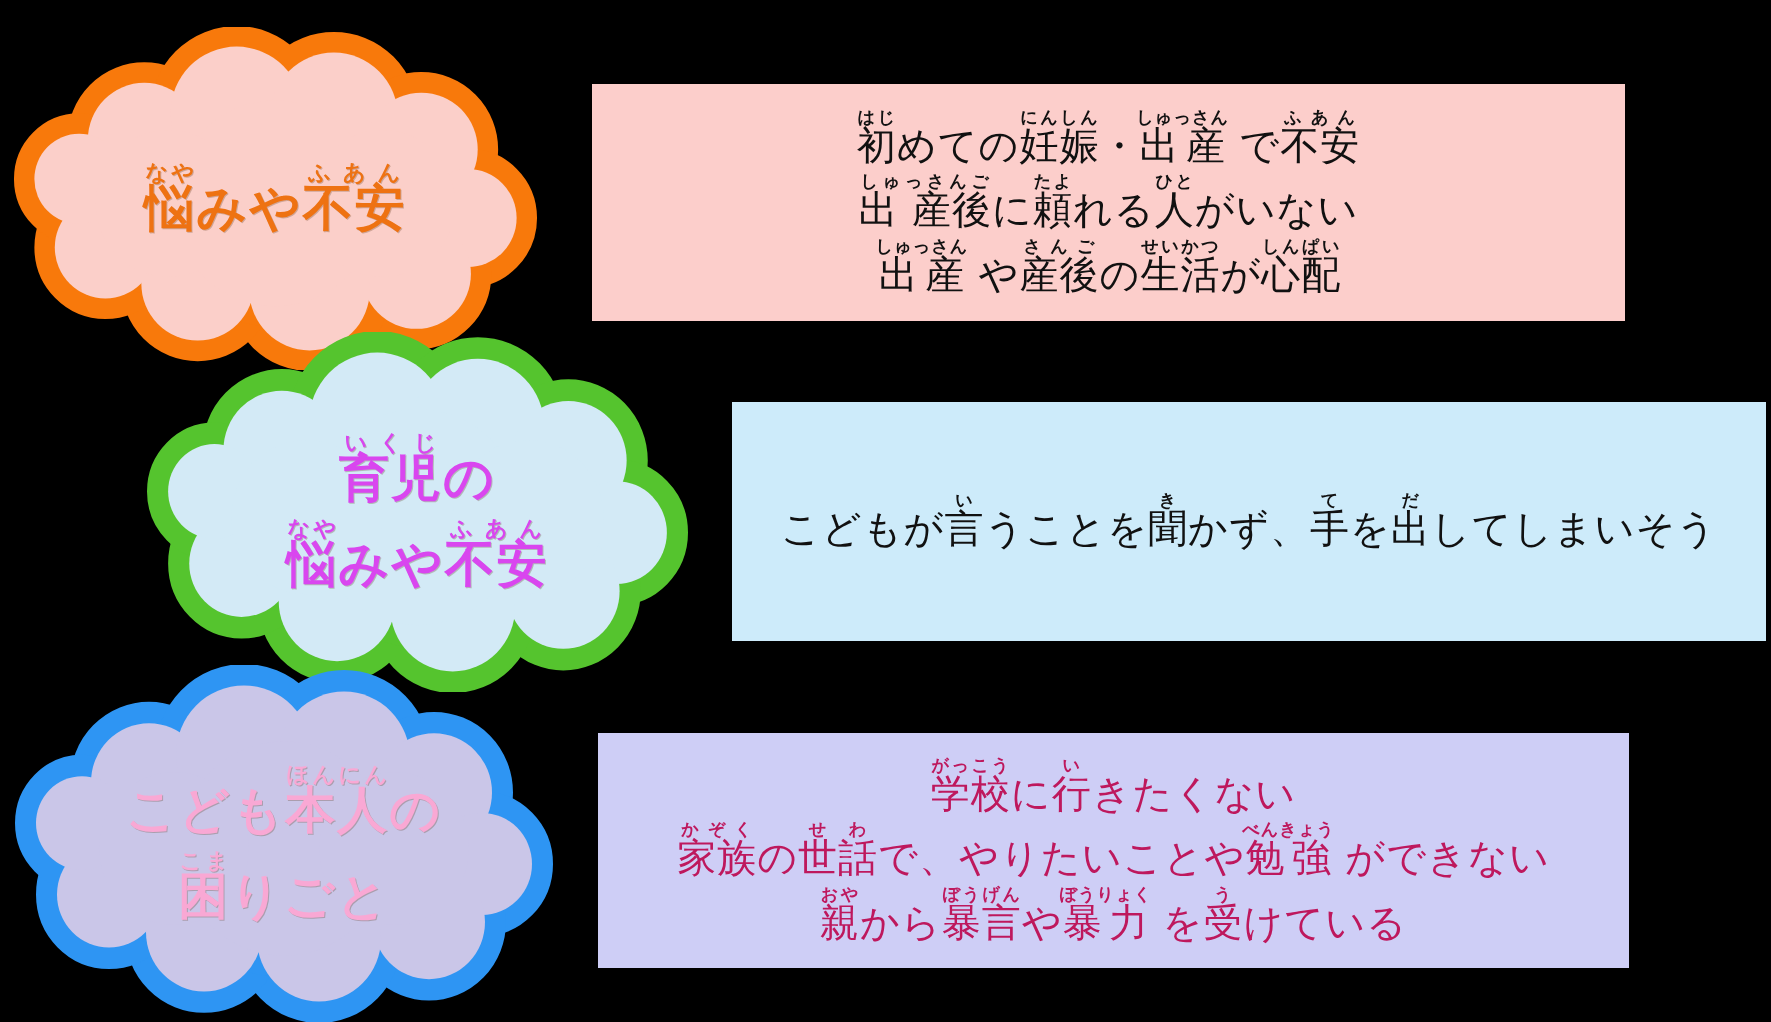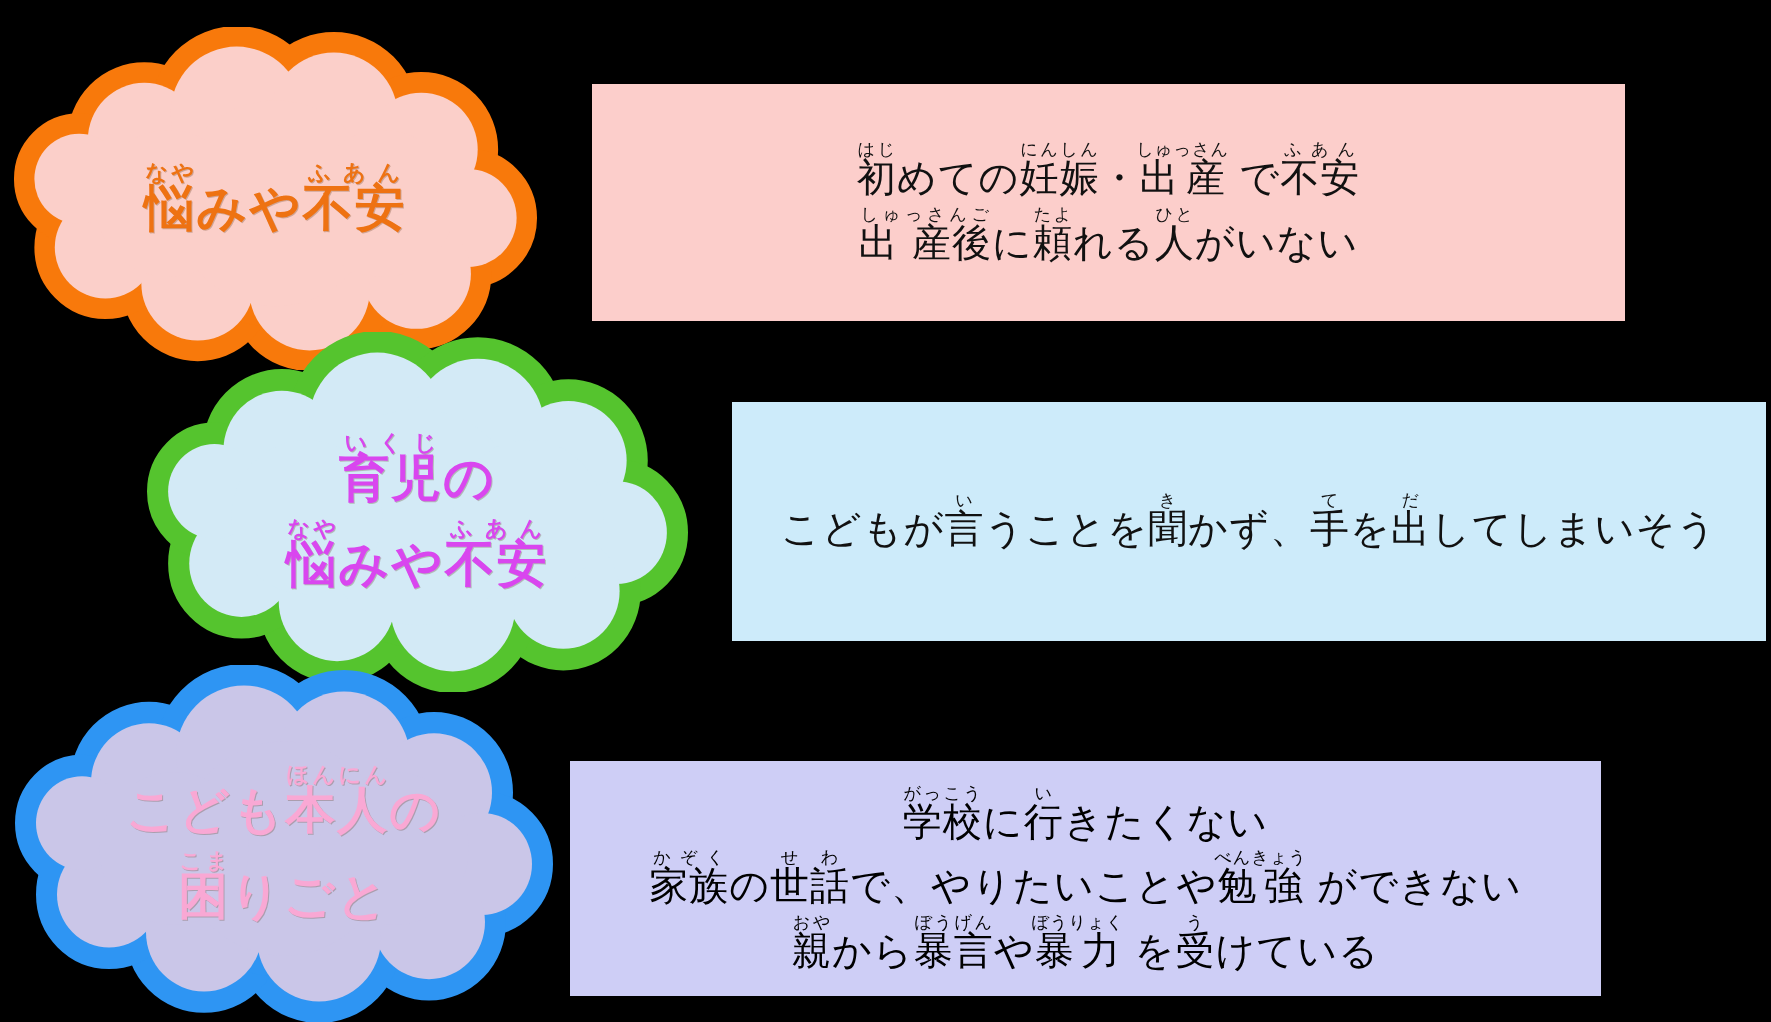--- a/index.html
+++ b/index.html
@@ -26,21 +26,21 @@
     display:flex;flex-direction:column;align-items:center;justify-content:center;
     gap:6px;
   }
   .box .rline{
     font-size:39px;line-height:1.08;white-space:pre;letter-spacing:1px;
     font-weight:500;
   }
   ruby{ruby-position:over;}
   rt{font-size:0.44em;letter-spacing:1px;line-height:1;}
   .cloud rt{font-weight:bold;}
-  .box rt{font-weight:400;}
+  .box rt{font-weight:700;}
 </style>
 </head>
 <body>
 
 <div class="cloud" style="left: 13px; top: 27px; width: 525px; height: 343px; color: rgb(238, 114, 18);">
   <svg viewBox="0 0 540 350" preserveAspectRatio="none">
       <g fill="#F8790B" stroke="#F8790B" stroke-width="42">
         <circle cx="135" cy="115" r="58"></circle>
         <circle cx="230" cy="88" r="68"></circle>
         <circle cx="330" cy="92" r="66"></circle>
@@ -72,20 +72,21 @@
       </g>
     </svg>
   <div class="cloud-text">
     <div class="rline"><ruby>悩<rt>なや</rt></ruby>みや<ruby>不安<rt>ふあん</rt></ruby></div>
   </div>
 </div>
 
 <div class="box" style="left: 592px; top: 84px; width: 1033px; height: 237px; color: rgb(17, 17, 17); background: rgb(252, 206, 203);">
   <div class="rline"><ruby>初<rt>はじ</rt></ruby>めての<ruby>妊娠<rt>にんしん</rt></ruby>・<ruby>出産<rt>しゅっさん</rt></ruby> で<ruby>不安<rt>ふあん</rt></ruby></div>
   <div class="rline"><ruby>出 産後<rt>しゅっさんご</rt></ruby>に<ruby>頼<rt>たよ</rt></ruby>れる<ruby>人<rt>ひと</rt></ruby>がいない</div>
+  <div class="rline"><ruby>出産<rt>しゅっさん</rt></ruby> や<ruby>産後<rt>さんご</rt></ruby>の<ruby>生活<rt>せいかつ</rt></ruby>が<ruby>心配<rt>しんぱい</rt></ruby></div>
 </div>
 
 <div class="cloud" style="left: 146px; top: 332px; width: 543px; height: 360px; color: #d946ef;">
   <svg viewBox="0 0 540 350" preserveAspectRatio="none">
       <g fill="#55C42E" stroke="#55C42E" stroke-width="42">
         <circle cx="135" cy="115" r="58"></circle>
         <circle cx="230" cy="88" r="68"></circle>
         <circle cx="330" cy="92" r="66"></circle>
         <circle cx="420" cy="125" r="58"></circle>
         <circle cx="468" cy="195" r="50"></circle>
@@ -156,17 +157,17 @@
         <circle cx="160" cy="180" r="75"></circle>
         <circle cx="380" cy="180" r="75"></circle>
       </g>
     </svg>
   <div class="cloud-text">
     <div class="rline">こども<ruby>本人<rt>ほんにん</rt></ruby>の</div>
     <div class="rline"><ruby>困<rt>こま</rt></ruby>りごと</div>
   </div>
 </div>
 
-<div class="box" style="left: 570px; top: 733px; width: 1031px; height: 235px; color: #000000; background: rgb(206, 206, 246); margin-top: 28px;">
+<div class="box" style="left: 598px; top: 733px; width: 1031px; height: 235px; color: #be185d; background: rgb(206, 206, 246);">
   <div class="rline"><ruby>学校<rt>がっこう</rt></ruby>に<ruby>行<rt>い</rt></ruby>きたくない</div>
   <div class="rline"><ruby>家族<rt>かぞく</rt></ruby>の<ruby>世話<rt>せわ</rt></ruby>で、やりたいことや<ruby>勉強<rt>べんきょう</rt></ruby> ができない</div>
   <div class="rline"><ruby>親<rt>おや</rt></ruby>から<ruby>暴言<rt>ぼうげん</rt></ruby>や<ruby>暴力<rt>ぼうりょく</rt></ruby> を<ruby>受<rt>う</rt></ruby>けている</div>
 </div>
 
 </body></html>

